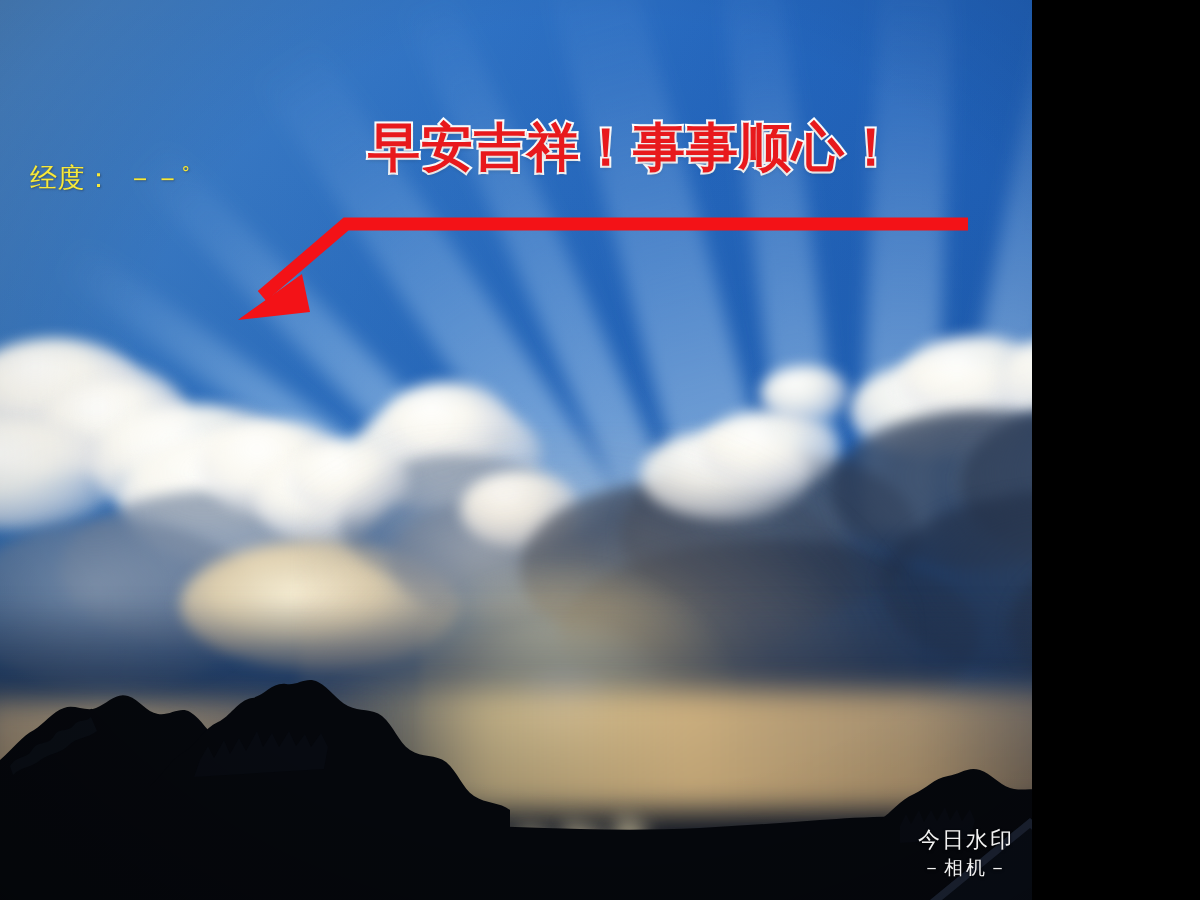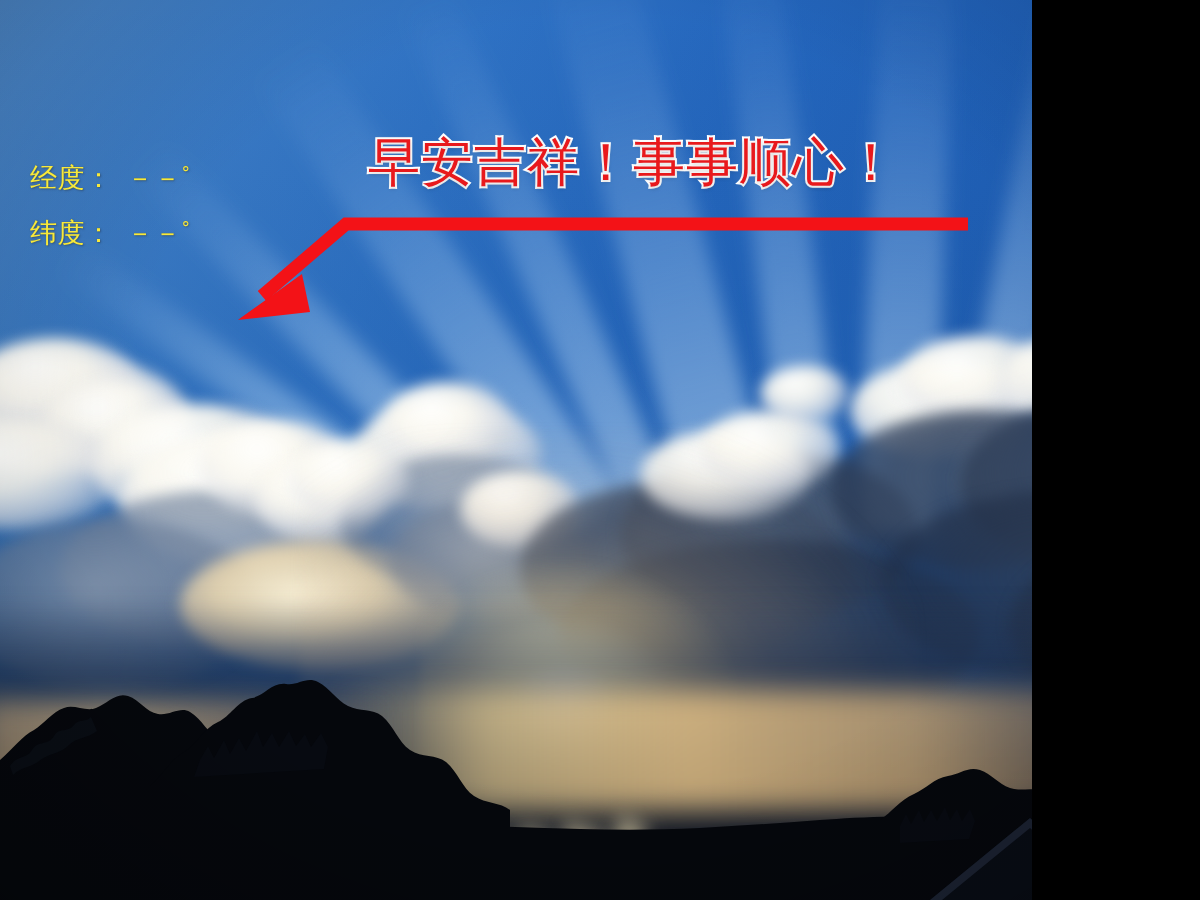--- a/index.html
+++ b/index.html
@@ -198,23 +198,23 @@
     letter-spacing: 0.5px;
   }
   .wm-label { display: inline-block; }
   .wm-value { display: inline-block; margin-left: 14px; }
   .wm-deg { font-size: 17px; vertical-align: 8px; }
 
   
   .headline {
     position: absolute;
     left: 368px;
-    top: 128px;
+    top: 113px;
     font-size: 52px;
-    font-weight: normal;
+    font-weight: bold;
     color: #e8191c;
     white-space: nowrap;
     letter-spacing: 1px;
     -webkit-text-stroke: 4px #ffffff;
     paint-order: stroke fill;
     text-shadow:
       0 0 3px rgba(255,255,255,0.95),
       0 2px 4px rgba(0,0,0,0.22);
   }
 
@@ -408,31 +408,32 @@
       </g>
     </svg>
   </div>
 
   <div class="vignette"></div>
 
   <div class="wm-block">
     <div class="wm-row">
       <span class="wm-label">经度：</span><span class="wm-value">－－</span><span class="wm-deg">°</span>
     </div>
-    <div class="wm-row">
-      <span class="wm-label">纬度：</span><span class="wm-value">－－</span><span class="wm-deg">°</span>
-    </div>
   </div>
 
   <div class="headline">早安吉祥！事事顺心！</div>
 
   <div class="arrow">
     <svg width="1200" height="900" viewBox="0 0 1200 900">
 
       <path d="M968,224 L346,224 L262,296" stroke="#f31217" stroke-width="13" fill="none" stroke-linecap="butt" stroke-linejoin="miter"></path>
 
       <path d="M238,320 L300,276 L296,306 L276,300 Z" fill="#f31217"></path>
       <path d="M238,320 L302,274 L310,312 Z" fill="#f31217"></path>
     </svg>
   </div>
 
+  <div class="logo">
+    <div class="logo-main">今日水印</div>
+    <div class="logo-sub">－相机－</div>
+  </div>
 
 </div>
 
 </body></html>

